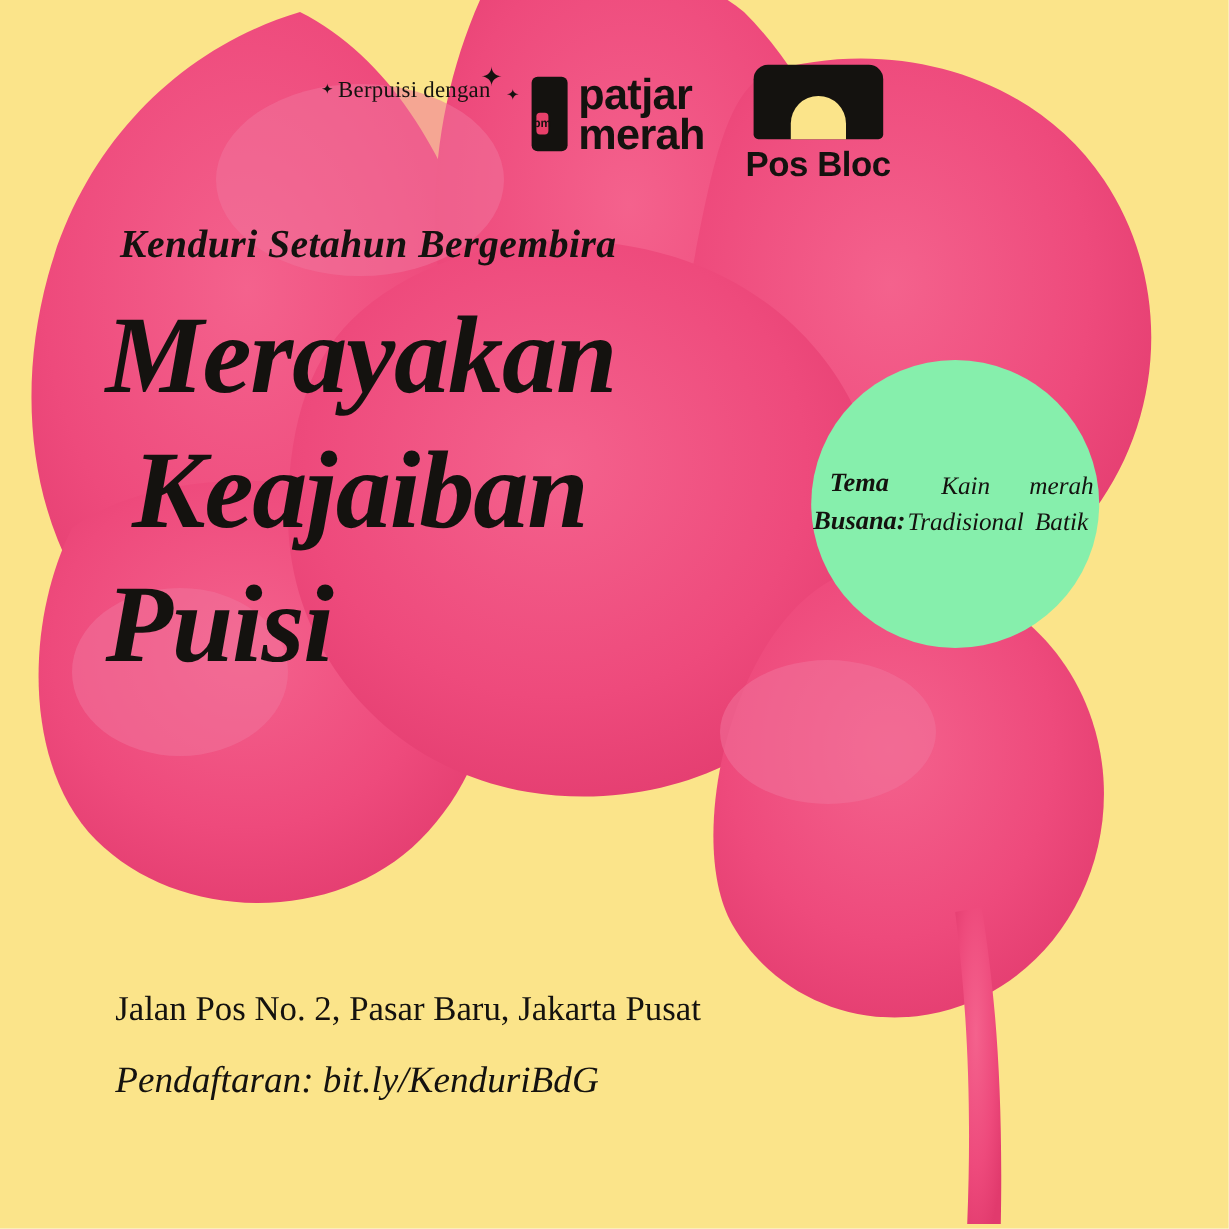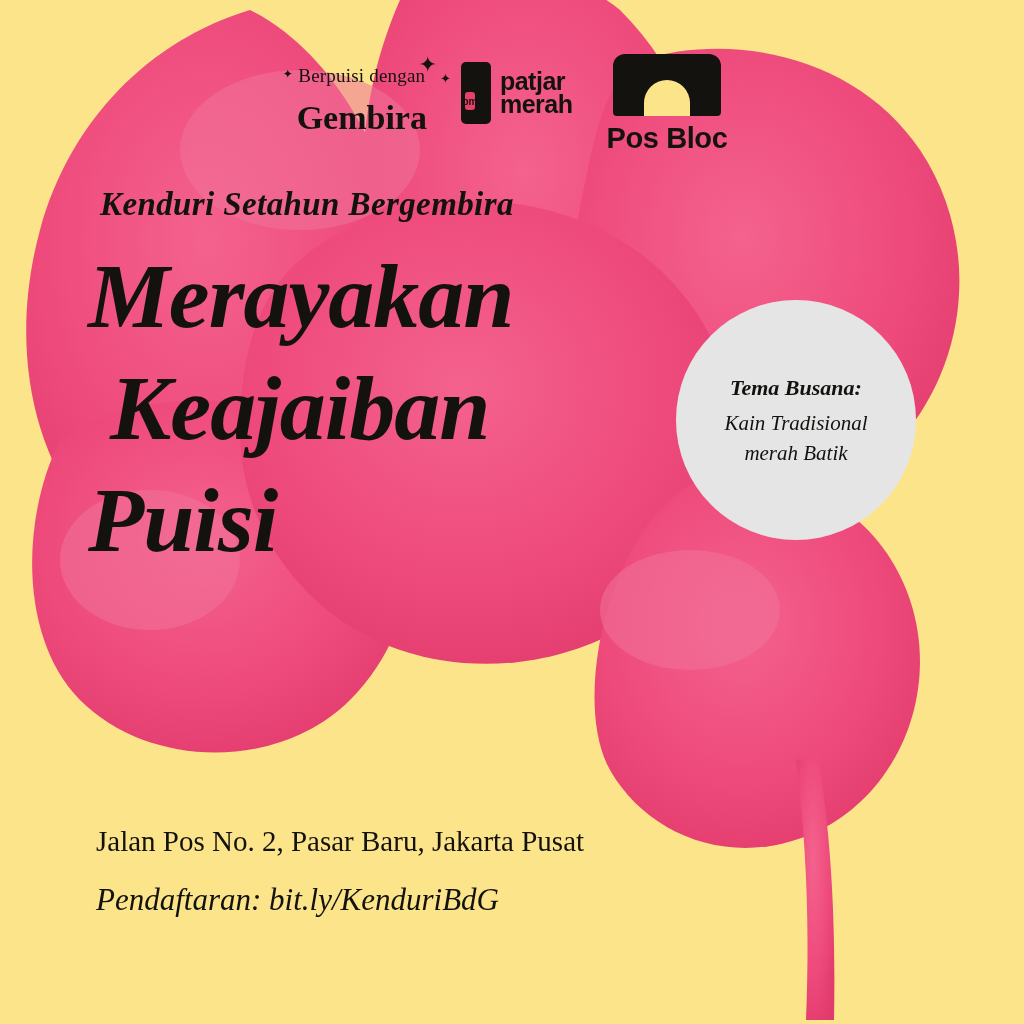--- a/index.html
+++ b/index.html
@@ -90,21 +90,21 @@
     align-items: center;
     justify-content: center;
     font-family: "Liberation Sans", sans-serif;
     font-size: 10px;
     font-weight: 700;
     color: #14120f;
   }
   .patjar-words {
     font-family: "Liberation Sans", sans-serif;
     font-weight: 700;
-    font-size: 25px;
+    font-size: 36px;
     line-height: .92;
     letter-spacing: -.5px;
   }
 
   .logo-posbloc {
     text-align: center;
     padding-top: 2px;
   }
   .posbloc-mark {
     width: 108px;
@@ -160,23 +160,23 @@
   .headline .h3 { margin-left: 0; }
 
   
   .bubble {
     position: absolute;
     left: 676px;
     top: 300px;
     width: 240px;
     height: 240px;
     border-radius: 50%;
-    background: #e5e5e5;
+    background: #86efac;
     display: flex;
-    flex-direction: column;
+    flex-direction: row;
     align-items: center;
     justify-content: center;
     text-align: center;
     line-height: 1.45;
   }
   .bubble .b-title {
     font-family: "Liberation Serif", serif;
     font-style: italic;
     font-weight: 700;
     font-size: 22px;
@@ -268,21 +268,20 @@
     </g>
   </svg>
 
   <div class="logos">
 
     <div class="logo-berpuisi">
       <span class="spark s1">✦</span>
       <span class="spark s2">✦</span>
       <span class="spark s3">✦</span>
       <span class="l1">Berpuisi dengan</span>
-      <span class="l2">Gembira</span>
     </div>
 
     <div class="logo-patjar">
       <div class="patjar-mark">
         <div class="chip">pm</div>
       </div>
       <div class="patjar-words">
         <div>patjar</div>
         <div>merah</div>
       </div>

